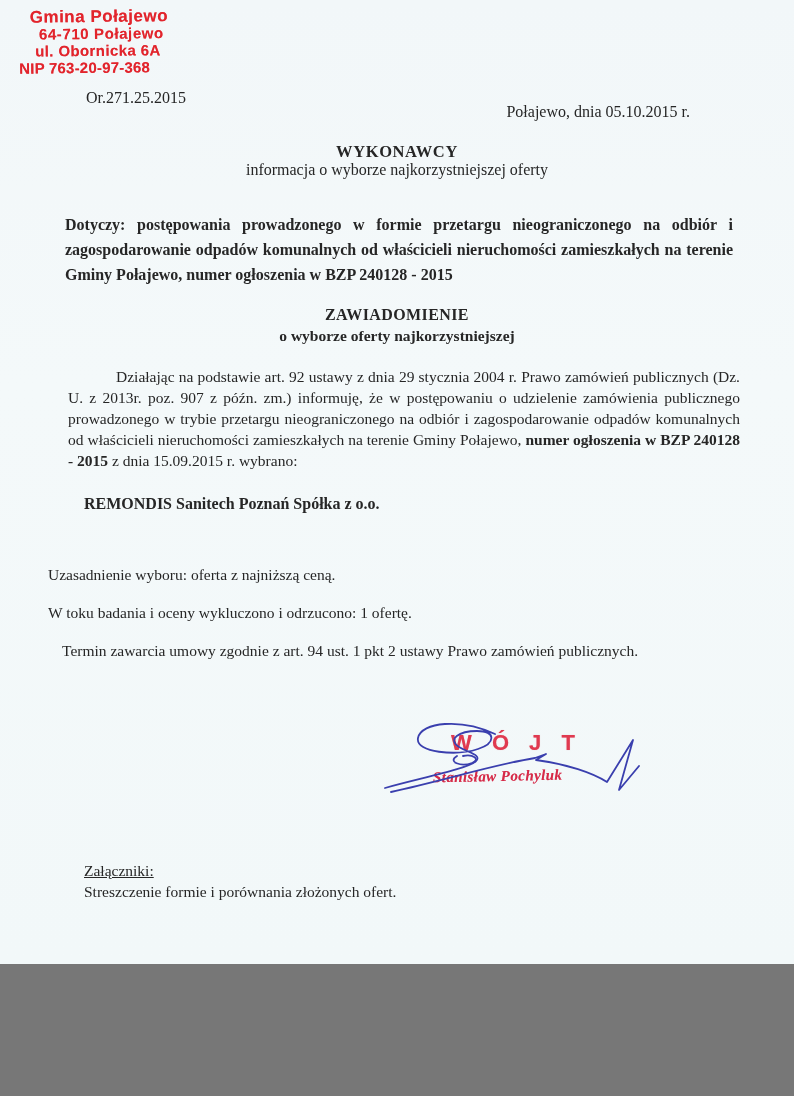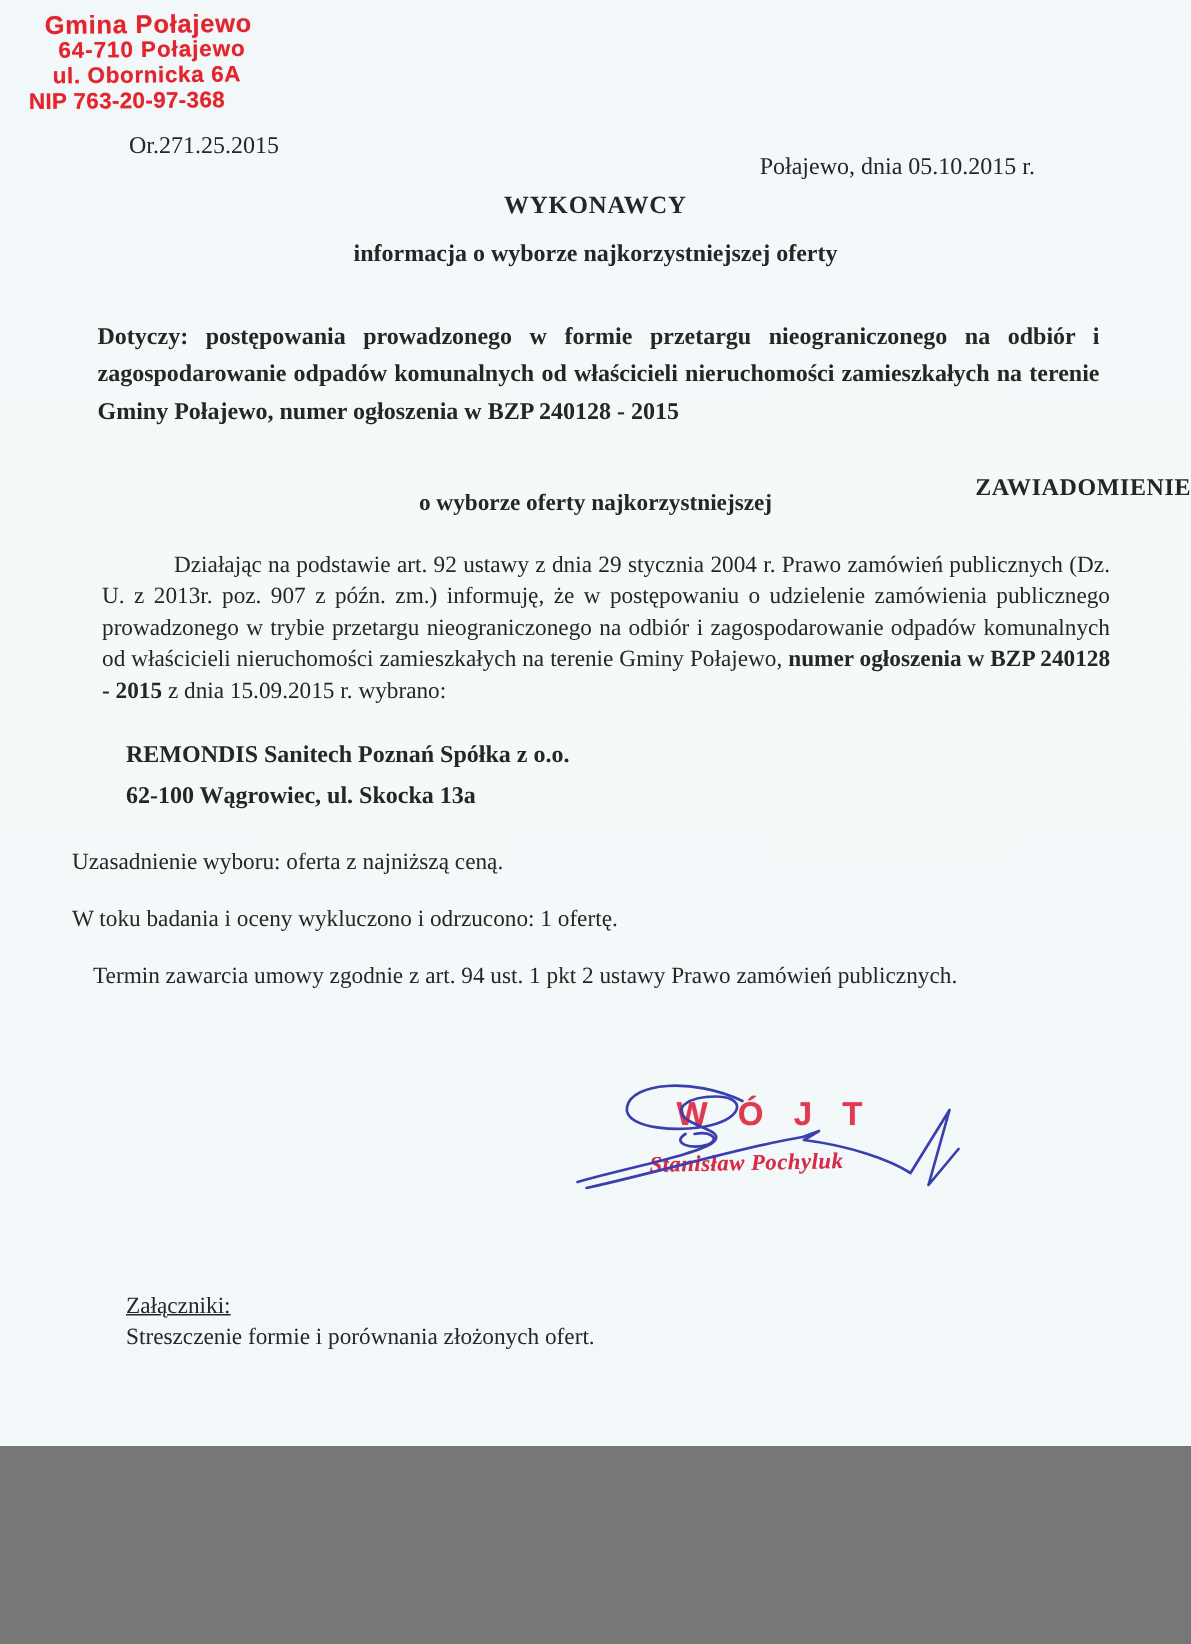--- a/index.html
+++ b/index.html
@@ -44,53 +44,53 @@
   }
   .reference {
     position: absolute;
     top: 89px;
     left: 86px;
     font-size: 16px;
   }
   
   .heading {
     position: absolute;
-    top: 127px;
+    top: 142px;
     left: 0; right: 0;
     text-align: center;
     font-weight: bold;
     font-size: 16.5px;
     letter-spacing: 0.6px;
   }
   .subheading {
     position: absolute;
     top: 161px;
     left: 0; right: 0;
     text-align: center;
-    font-weight: bold;
+    font-weight: normal;
     font-size: 16px;
   }
   
   .subject {
     position: absolute;
     top: 212px;
     left: 65px;
     width: 668px;
     margin: 0;
     font-weight: bold;
     font-size: 16px;
     line-height: 25px;
     text-align: justify;
   }
   
   .notice-title {
     position: absolute;
-    top: 317px;
-    left: 0; right: 0;
-    text-align: right;
+    top: 306px;
+    left: 0; right: 0;
+    text-align: center;
     font-weight: bold;
     font-size: 16px;
     letter-spacing: 0.4px;
   }
   .notice-subtitle {
     position: absolute;
     top: 327px;
     left: 0; right: 0;
     text-align: center;
     font-weight: bold;
@@ -192,21 +192,20 @@
 
   <p class="subject">Dotyczy: postępowania prowadzonego w formie przetargu nieograniczonego na odbiór i zagospodarowanie odpadów komunalnych od właścicieli nieruchomości zamieszkałych na terenie Gminy Połajewo, numer ogłoszenia w BZP 240128 - 2015</p>
 
   <div class="notice-title">ZAWIADOMIENIE</div>
   <div class="notice-subtitle">o wyborze oferty najkorzystniejszej</div>
 
   <p class="body-para"><span>Działając na podstawie art. 92 ustawy z dnia 29 stycznia 2004 r. Prawo zamówień publicznych (Dz. U. z 2013r. poz. 907 z późn. zm.) informuję, że w postępowaniu o udzielenie zamówienia publicznego prowadzonego w trybie przetargu nieograniczonego na odbiór i zagospodarowanie odpadów komunalnych od właścicieli nieruchomości zamieszkałych na terenie Gminy Połajewo, </span><span class="bold">numer ogłoszenia w BZP 240128 - 2015</span><span> z dnia 15.09.2015 r. wybrano:</span></p>
 
   <div class="winner">
     <div>REMONDIS Sanitech Poznań Spółka z o.o.</div>
-    <div>62-100 Wągrowiec, ul. Skocka 13a</div>
   </div>
 
   <p class="statement justification">Uzasadnienie wyboru: oferta z najniższą ceną.</p>
   <p class="statement exclusion">W toku badania i oceny wykluczono i odrzucono: 1 ofertę.</p>
   <p class="statement deadline">Termin zawarcia umowy zgodnie z art. 94 ust. 1 pkt 2 ustawy Prawo zamówień publicznych.</p>
 
   <div class="signature-area">
     <div class="wojt-stamp">W Ó J T</div>
     <div class="sig-name">Stanisław Pochyluk</div>
     <svg class="ink-svg" width="310" height="110" viewBox="0 0 310 110" aria-hidden="true">

